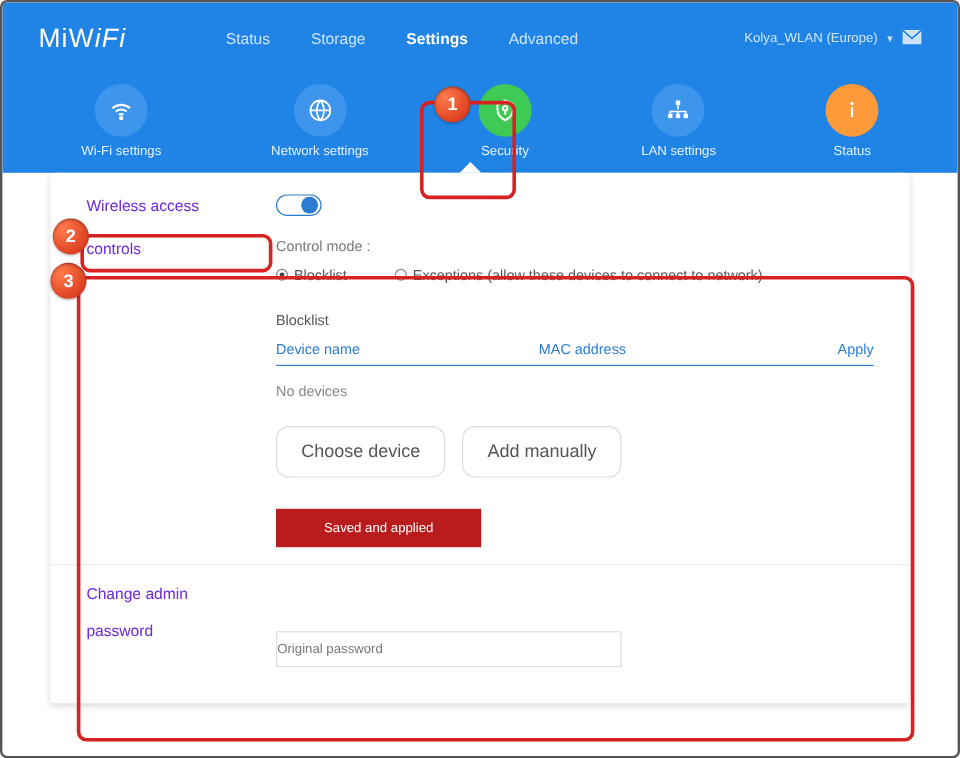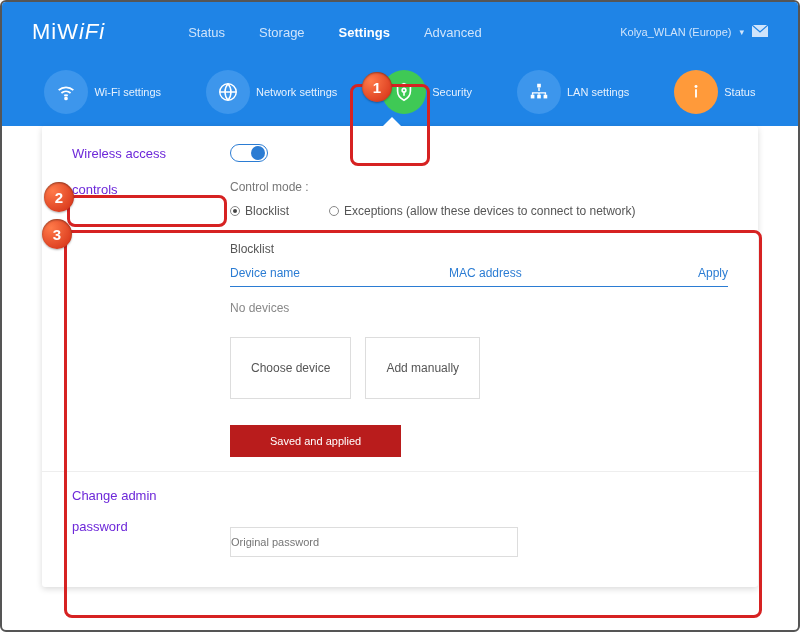--- a/index.html
+++ b/index.html
@@ -10,21 +10,21 @@
   .navbar { display: flex; align-items: center; padding: 10px 30px 0 30px; height: 50px; gap: 28px; }
   .logo { font-size: 22px; font-weight: 200; letter-spacing: 1px; }
   .logo .fi { font-style: italic; font-weight: 300; }
   .navtabs { display: flex; gap: 34px; margin-left: 55px; font-size: 13px; }
   .navtabs .tab { color: #cfe4fb; cursor: pointer; }
   .navtabs .tab.active { color: #fff; font-weight: 600; }
   .userarea { margin-left: auto; display: flex; align-items: center; gap: 8px; font-size: 11px; color: #cfe4fb; }
   .caret { font-size: 9px; }
 
   .subtabs { display: flex; justify-content: space-around; padding: 18px 20px 12px 20px; }
-  .subtab { display: flex; flex-direction: row; align-items: center; gap: 6px; font-size: 11px; color: #e6f1fd; cursor: pointer; }
+  .subtab { display: flex; flex-direction: column; align-items: center; gap: 6px; font-size: 11px; color: #e6f1fd; cursor: pointer; }
   .circle { width: 44px; height: 44px; border-radius: 50%; background: #3d96ec; display: flex; align-items: center; justify-content: center; color: #fff; }
   .circle.green { background: #3fc955; }
   .circle.orange { background: #ff9a3a; }
 
   .panelwrap { padding: 0 40px; position: relative; }
   .panel { background: #fff; border-radius: 3px; box-shadow: 0 2px 6px rgba(0,0,0,.15); padding: 18px 30px 30px 30px; position: relative; }
   .panel::before { content:""; position:absolute; top:-9px; left:341px; width:0;height:0;border-left:9px solid transparent;border-right:9px solid transparent;border-bottom:9px solid #fff;}
 
   .sec-row { display: flex; align-items: flex-start; }
   .sec-label { width: 110px; color: #6d28d9; font-size: 13px; padding-top: 2px; }
@@ -38,21 +38,21 @@
   .radiogroup label { display: flex; align-items: center; gap: 5px; }
   .radio { width:10px;height:10px;border:1px solid #888;border-radius:50%; display:inline-block; position:relative;}
   .radio.sel::after{content:"";width:4px;height:4px;background:#444;border-radius:50%;position:absolute;top:2px;left:2px;}
 
   .tblhead { display:flex; color:#2b7cd3; font-size:12px; border-bottom:1px solid #2b7cd3; padding-bottom:6px;}
   .tblhead .c1{flex:1;}
   .tblhead .c2{flex:1;}
   .tblhead .c3{width:60px;text-align:right;}
   .nodev { color:#888; font-size:12px; padding:14px 0 22px 0;}
   .btnrow { display:flex; gap:14px; margin-bottom:26px;}
-  .btn-light { border:1px solid #ddd; background:#fff; color:#555; font-size:12px; padding:23px 20px; cursor:pointer; border-radius:0;}
+  .btn-light { border:1px solid #ddd; background:#fff; color:#555; font-size:15px; padding:12px 20px; cursor:pointer; border-radius:11px;}
   .btn-primary { background:#b91c1c; color:#fff; border:none; font-size:11px; padding:10px 40px; cursor:pointer;}
   .heading { color:#555; font-size:12px; margin-bottom:10px; font-weight:400;}
   .pwd { border:1px solid #ddd; padding:8px 0; font-size:11px; color:#bbb; width:288px; margin-top:10px;}
 
   .callout { position:absolute; border:3px solid #d62222; border-radius:8px; pointer-events:none; }
   .badge { position:absolute; width:30px; height:30px; border-radius:50%; background: radial-gradient(circle at 30% 30%, #ff7b4a, #d12a12); color:#fff; font-weight:700; display:flex;align-items:center;justify-content:center; font-size:15px; box-shadow:0 1px 2px rgba(0,0,0,.4) inset, 0 1px 2px rgba(0,0,0,.3); z-index:20;}
   hr.sep { border:none; border-top:1px solid #eee; margin:14px -30px; }
 </style>
 </head>
 <body>

